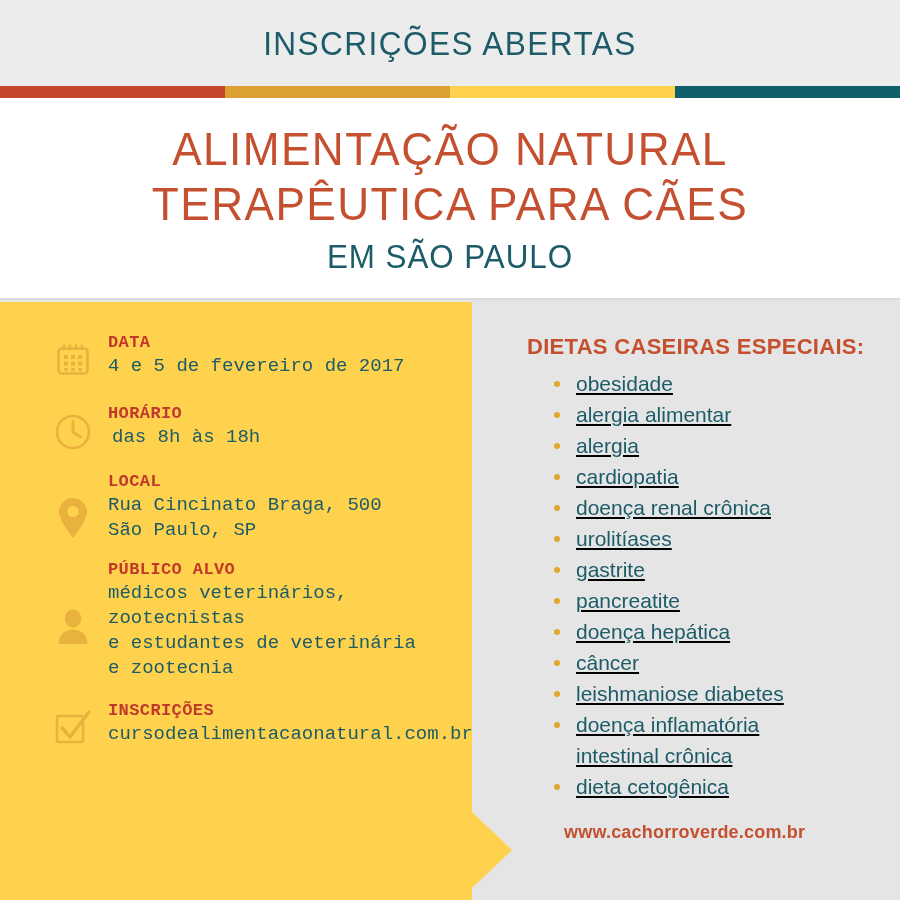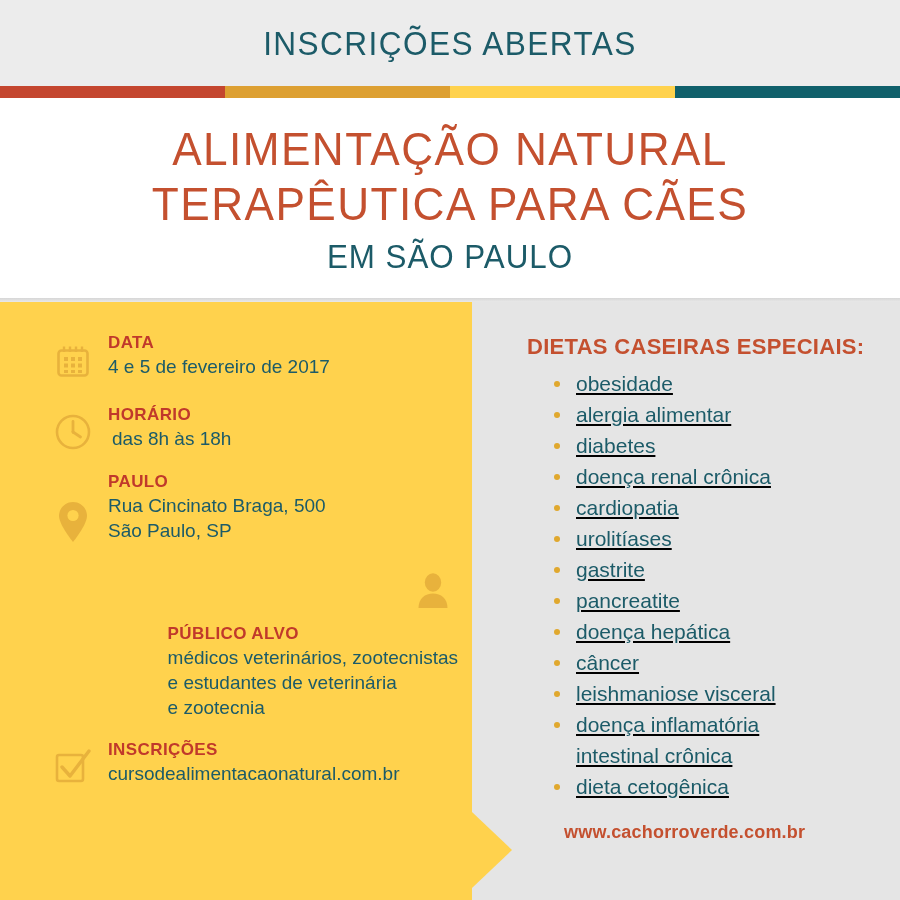--- a/index.html
+++ b/index.html
@@ -93,22 +93,23 @@
     border-left:40px solid #ffd24d;
   }
 
   
   .info-list{
     position:absolute;left:48px;top:30px;width:410px;
   }
   .info-row{
     position:relative;
     display:flex;
-    align-items:flex-end;
+    align-items:center;
     margin-bottom:18px;
+    font-family:Liberation Mono, monospace;
   }
   .info-icon{
     width:50px;flex:0 0 50px;
     display:flex;align-items:flex-start;justify-content:center;
     padding-top:8px;
   }
   .info-body{flex:1;padding-left:10px;}
   .info-label{
     color:#c0392b;
     font-size:17px;
@@ -124,21 +125,21 @@
     white-space:pre-line;
   }
   .row-horario .info-icon{padding-top:12px;}
   .row-horario .info-value{padding-left:4px;}
   .row-local .info-icon{padding-top:22px;}
   .row-publico .info-icon{padding-top:14px;}
   .row-inscricoes .info-icon{padding-top:10px;}
   .row-data{margin-bottom:22px;}
   .row-horario{margin-bottom:20px;}
   .row-local{margin-bottom:16px;}
-  .row-publico{flex-direction:column;}
+  .row-publico{}
 
   
   .diet-heading{
     position:absolute;left:55px;top:32px;
     color:#c4502f;
     font-size:22px;
     font-weight:bold;
     letter-spacing:0.3px;
   }
   .diet-list{
@@ -237,21 +238,21 @@
       </div>
 
       <div class="info-row row-local">
         <div class="info-icon">
           <svg width="30" height="42" viewBox="0 0 30 42">
             <path d="M15 1 C7.3 1 1 7.2 1 14.8 C1 24 15 41 15 41 C15 41 29 24 29 14.8 C29 7.2 22.7 1 15 1 Z" fill="#e8b23c"></path>
             <circle cx="15" cy="14.5" r="5.6" fill="#ffd24d"></circle>
           </svg>
         </div>
         <div class="info-body">
-          <div class="info-label">PAULO</div>
+          <div class="info-label">LOCAL</div>
           <div class="info-value">Rua Cincinato Braga, 500
 São Paulo, SP</div>
         </div>
       </div>
 
       <div class="info-row row-publico">
         <div class="info-icon">
           <svg width="32" height="36" viewBox="0 0 32 36">
             <ellipse cx="16" cy="9.5" rx="8.2" ry="9.3" fill="#e8b23c"></ellipse>
             <path d="M1.5 35 C1.5 25.5 8 20.5 16 20.5 C24 20.5 30.5 25.5 30.5 35 Z" fill="#e8b23c"></path>
@@ -280,29 +281,29 @@
 
     </div>
 
   </div>
 
   <div class="right-panel" style="background: #e5e5e5;">
     <div class="diet-heading" style="color: rgb(196, 80, 47);">DIETAS CASEIRAS ESPECIAIS:</div>
     <ul class="diet-list">
         <li class="diet-item">obesidade</li>
         <li class="diet-item">alergia alimentar</li>
-        <li class="diet-item">diabetes</li>
+        <li class="diet-item">alergia</li>
+        <li class="diet-item">cardiopatia</li>
         <li class="diet-item">doença renal crônica</li>
-        <li class="diet-item">cardiopatia</li>
         <li class="diet-item">urolitíases</li>
         <li class="diet-item">gastrite</li>
         <li class="diet-item">pancreatite</li>
         <li class="diet-item">doença hepática</li>
         <li class="diet-item">câncer</li>
-        <li class="diet-item">leishmaniose visceral</li>
+        <li class="diet-item">leishmaniose diabetes</li>
         <li class="diet-item">doença inflamatória
 intestinal crônica</li>
         <li class="diet-item">dieta cetogênica</li>
       </ul>
     <div class="diet-url" style="color: rgb(196, 80, 47);">www.cachorroverde.com.br</div>
   </div>
 
   <div class="arrow" style="border-left-color: rgb(255, 210, 77);"></div>
 
 </div>

